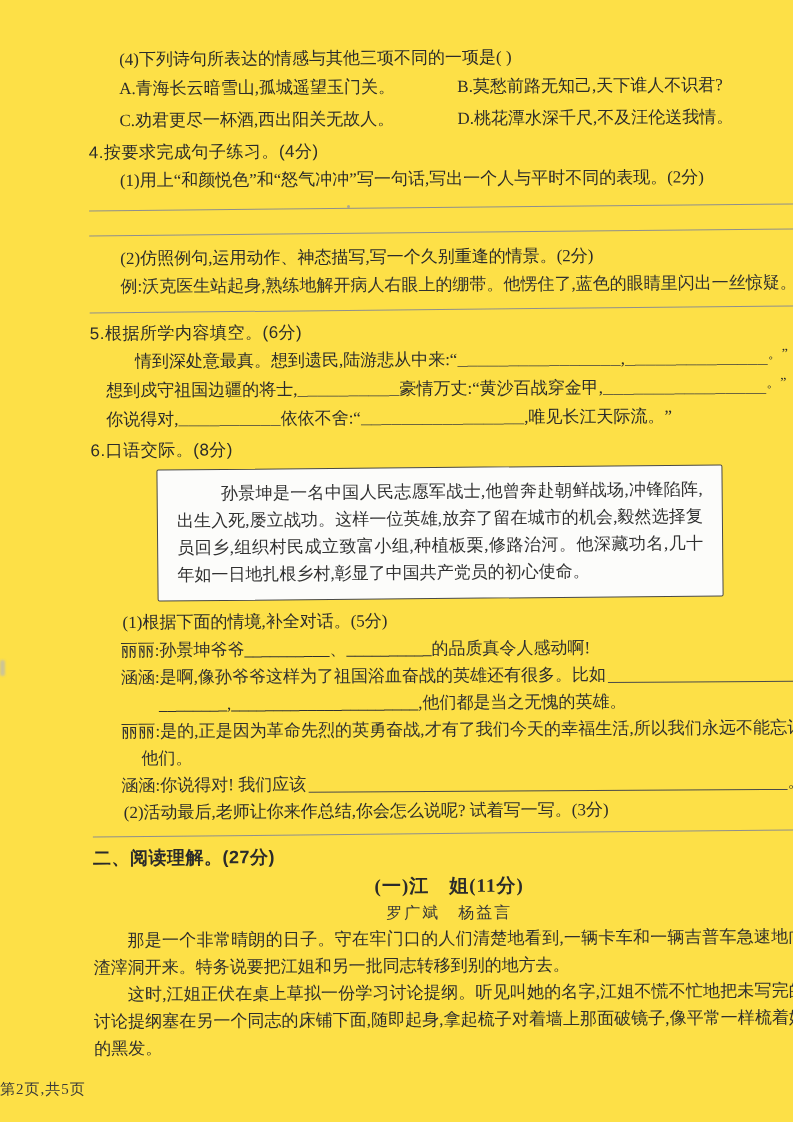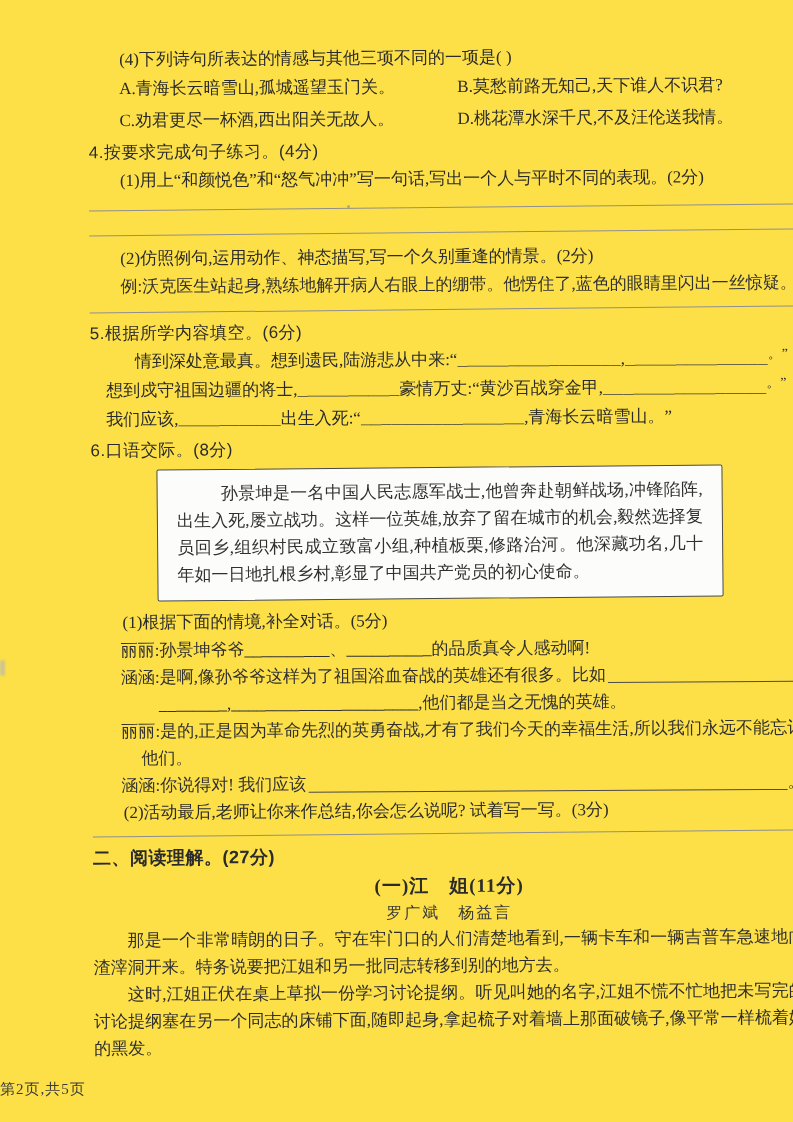--- a/index.html
+++ b/index.html
@@ -152,21 +152,21 @@
       <div class="sub">(1)用上“和颜悦色”和“怒气冲冲”写一句话,写出一个人与平时不同的表现。(2分)</div>
       <div class="ansline ml1"></div>
       <div class="ansline ml2"></div>
       <div class="sub" style="margin-top:10px;">(2)仿照例句,运用动作、神态描写,写一个久别重逢的情景。(2分)</div>
       <div class="sub kai">例:沃克医生站起身,熟练地解开病人右眼上的绷带。他愣住了,蓝色的眼睛里闪出一丝惊疑。</div>
       <div class="ansline" style="margin-top:10px;"></div>
 
       <div class="q-title" style="margin-top:8px;">5.根据所学内容填空。(6分)</div>
       <div class="q5line q5first"><span>情到深处意最真。想到遗民,陆游悲从中来:“</span><span class="blankchars">________________</span><span>,</span><span class="blankchars">______________</span><span class="hiq">。”</span></div>
       <div class="q5line"><span>想到戍守祖国边疆的将士,</span><span class="blankchars">__________</span><span>豪情万丈:“黄沙百战穿金甲,</span><span class="blankchars">________________</span><span class="hiq">。”</span></div>
-      <div class="q5line"><span>我们应该,</span><span class="blankchars">__________</span><span>出生入死:“</span><span class="blankchars">________________</span><span>,青海长云暗雪山。”</span></div>
+      <div class="q5line"><span>你说得对,</span><span class="blankchars">__________</span><span>依依不舍:“</span><span class="blankchars">________________</span><span>,唯见长江天际流。”</span></div>
 
       <div class="q-title" style="margin-top:2px;">6.口语交际。(8分)</div>
       <div class="box kai">
         <p>孙景坤是一名中国人民志愿军战士,他曾奔赴朝鲜战场,冲锋陷阵,出生入死,屡立战功。这样一位英雄,放弃了留在城市的机会,毅然选择复员回乡,组织村民成立致富小组,种植板栗,修路治河。他深藏功名,几十年如一日地扎根乡村,彰显了中国共产党员的初心使命。</p>
       </div>
       <div class="sub">(1)根据下面的情境,补全对话。(5分)</div>
       <div class="dlg kai">丽丽:孙景坤爷爷__________、__________的品质真令人感动啊!</div>
       <div class="dlg kai flexline">
         <span class="pre">涵涵:是啊,像孙爷爷这样为了祖国浴血奋战的英雄还有很多。比如</span>
           <span class="fill"></span>

